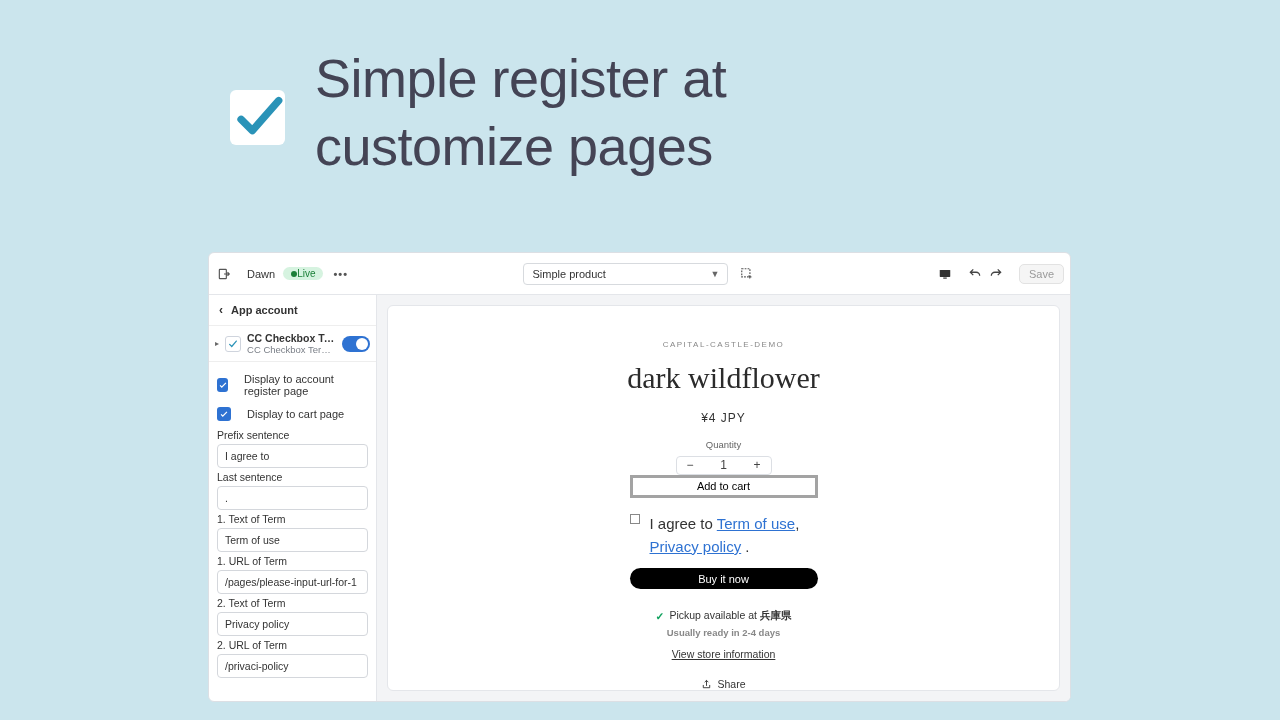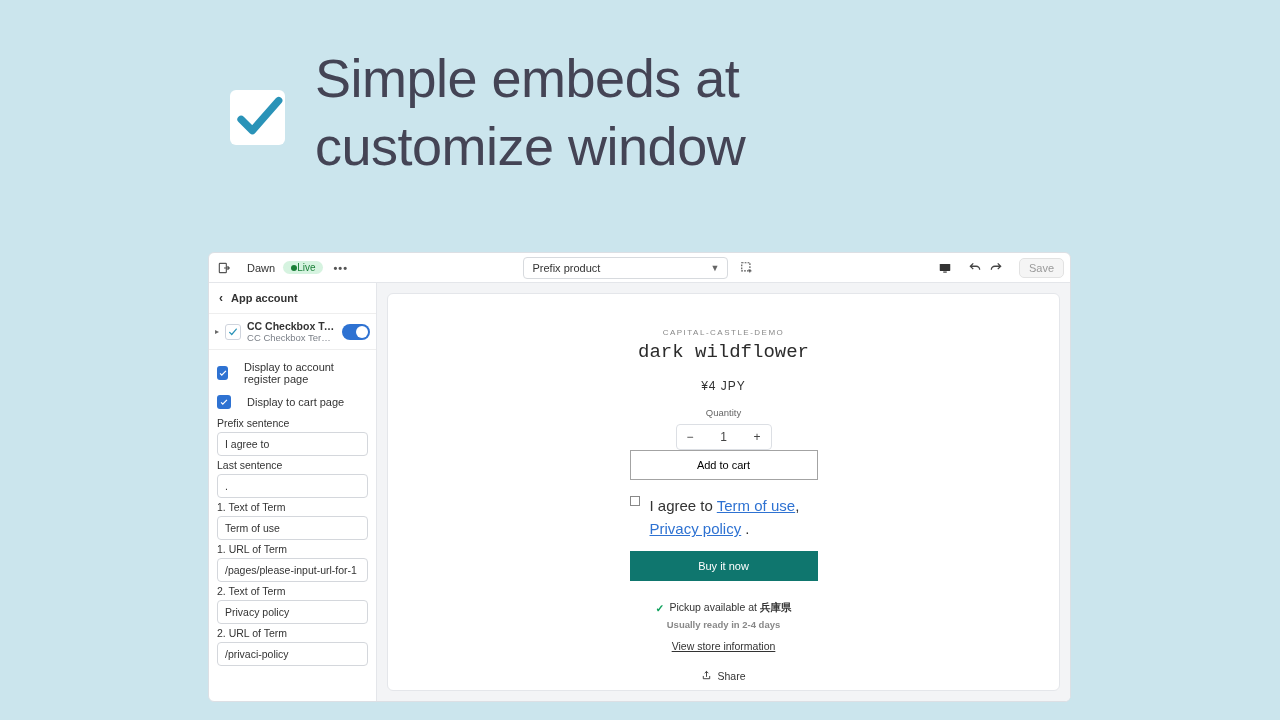--- a/index.html
+++ b/index.html
@@ -6,21 +6,21 @@
   html, body { width: 1280px; height: 720px; font-family: -apple-system, BlinkMacSystemFont, "Segoe UI", Helvetica, Arial, sans-serif; }
   body { background: #cbe5ed; overflow: hidden; }
 
   .hero { position: absolute; left: 230px; top: 45px; display: flex; align-items: flex-start; gap: 30px; }
   .hero-check { width: 55px; height: 55px; background: #fff; border-radius: 6px; display: flex; align-items: center; justify-content: center; margin-top: 45px; }
   .hero-check svg { width: 50px; height: 45px; }
   .hero-title { font-size: 54px; color: #445; font-weight: 400; line-height: 1.25; letter-spacing: -0.5px; }
 
   .editor { position: absolute; left: 208px; top: 252px; width: 863px; height: 450px; background: #fff; border: 1px solid #dcdfe4; border-radius: 6px; overflow: hidden; display: flex; flex-direction: column; }
 
-  .topbar { height: 30px; border-bottom: 1px solid #e4e6ea; display: flex; align-items: center; padding: 0 6px; font-size: 11px; color: #333; }
+  .topbar { height: 42px; border-bottom: 1px solid #e4e6ea; display: flex; align-items: center; padding: 0 6px; font-size: 11px; color: #333; }
   .topbar .exit { width: 18px; height: 18px; display:flex; align-items:center; justify-content:center; }
   .topbar .theme { margin-left: 14px; font-weight: 500; }
   .topbar .live { margin-left: 8px; background: #d6f3e0; color: #1a7f37; font-size: 10px; padding: 1px 8px; border-radius: 9px; display: inline-flex; align-items:center; }
   .topbar .live-dot { width:6px; height:6px; border-radius:50%; background:#1a7f37; }
   .topbar .dots { margin-left: 10px; letter-spacing:1px; font-weight:700; color:#555; }
   .topbar .spacer1 { flex: 1; }
   .topbar .page-select { width: 205px; height: 22px; border: 1px solid #d7dade; border-radius: 4px; display:flex; align-items:center; padding:0 8px; justify-content:space-between; color:#333; margin-right:8px; }
   .topbar .caret { font-size:9px; color:#666; }
   .topbar .inspect { width:22px; height:22px; display:flex; align-items:center; justify-content:center; color:#555; }
   .topbar .spacer2 { flex:1; }
@@ -46,68 +46,68 @@
   .sb-body { padding:6px 8px 0; }
   .chk-row { display:flex; align-items:center; gap:16px; padding:5px 0; }
   .chk { width:14px; height:14px; background:#2e72d2; border-radius:3px; display:flex; align-items:center; justify-content:center; }
   .chk svg { width:10px; height:10px; }
   .field-label { font-size:10.5px; color:#333; margin-top:3px; }
   .field-input { width:100%; height:24px; border:1px solid #d4d7dc; border-radius:4px; padding:0 7px; font-size:10.5px; color:#333; margin-top:3px; display:flex; align-items:center; }
 
   .preview { flex:1; background:#f3f4f6; padding:10px; overflow:hidden; }
   .canvas { width:100%; height:100%; background:#fff; border:1px solid #e4e6ea; border-radius:6px; display:flex; flex-direction:column; align-items:center; padding-top:34px; overflow:hidden; }
   .vendor { font-size:8px; letter-spacing:1.5px; color:#888; text-transform:uppercase; }
-  .pname { font-size:19px; color:#2b2b2b; margin-top:4px; font-family: Liberation Mono, monospace; }
+  .pname { font-size:30px; color:#2b2b2b; margin-top:12px; font-family: Liberation Serif, serif; }
   .price { font-size:12px; color:#333; margin-top:16px; letter-spacing:1px; }
   .qlabel { font-size:9.5px; color:#666; margin-top:14px;text-align:center; }
   .qty { margin-top:6px; width:96px; height:26px; border:1px solid #dcdfe4; border-radius:4px; display:flex; align-items:center; justify-content:space-between; padding:0 10px; font-size:12px; color:#444; }
-  .atc { width:188px; height:30px; border:1px solid #a3a3a3; display:flex; align-items:center; justify-content:center; font-size:11px; }
+  .atc { width:188px; height:30px; border:3px solid #a3a3a3; display:flex; align-items:center; justify-content:center; font-size:11px; }
   .agree { margin-top:14px; width:188px; display:flex; gap:10px; align-items:flex-start; font-size:15px; color:#333; line-height:1.55; }
   .agree-box { width:10px; height:10px; border:1px solid #888; margin-top:2px; flex:none; }
   .agree a { color:#2e72d2; text-decoration:underline; }
-  .buy { margin-top:10px; width:188px; height:30px; background:#0f766e; color:#fff; display:flex; align-items:center; justify-content:center; font-size:11px; }
+  .buy { margin-top:10px; width:188px; height:30px; background:#000000; color:#fff; display:flex; align-items:center; justify-content:center; font-size:11px;border-radius:12px; }
   .pickup { margin-top:20px; font-size:10.5px; color:#333; display:flex; align-items:center; gap:5px; }
   .pickup-ck { color:#11a25e; font-weight:700; }
   .ready { font-size:9.5px; color:#888; margin-top:4px;font-weight:bold; }
   .storeinfo { margin-top:10px; font-size:10.5px; color:#333; text-decoration:underline; }
   .share { margin-top:18px; font-size:10.5px; color:#333; display:flex; align-items:center; gap:5px; }
 </style>
 </head>
 <body>
 
 <div class="hero">
   <div class="hero-check">
     <svg viewBox="0 0 24 24" fill="none">
         <path d="M3 13 L9 19 L23 3" stroke="#2a93b8" stroke-width="4" stroke-linecap="round" stroke-linejoin="round"></path>
       </svg>
   </div>
   <div class="hero-title">
-    <div>Simple embeds at</div>
-    <div>customize window</div>
+    <div>Simple register at</div>
+    <div>customize pages</div>
   </div>
 </div>
 
 <div class="editor">
 
   <div class="topbar">
     <span class="exit">
       <svg width="14" height="14" viewBox="0 0 24 24" fill="none" stroke="#555" stroke-width="2">
           <rect x="4" y="4" width="12" height="16" rx="1"></rect>
           <path d="M12 12h9M18 9l3 3-3 3"></path>
         </svg>
     </span>
     <span class="theme">Dawn</span>
     <span class="live">
         <span class="live-dot"></span>
         <span>Live</span>
       </span>
     <span class="dots">•••</span>
     <span class="spacer1"></span>
     <span class="page-select">
-      <span>Prefix product</span>
+      <span>Simple product</span>
         <span class="caret">▼</span>
     </span>
     <span class="inspect">
       <svg width="14" height="14" viewBox="0 0 24 24" fill="none" stroke="#555" stroke-width="2" stroke-dasharray="3 2">
           <rect x="3" y="3" width="14" height="14"></rect>
           <path d="M14 14l7 3-3 1-1 3-3-7z" fill="#555" stroke="none"></path>
         </svg>
     </span>
     <span class="spacer2"></span>
     <span class="device">

